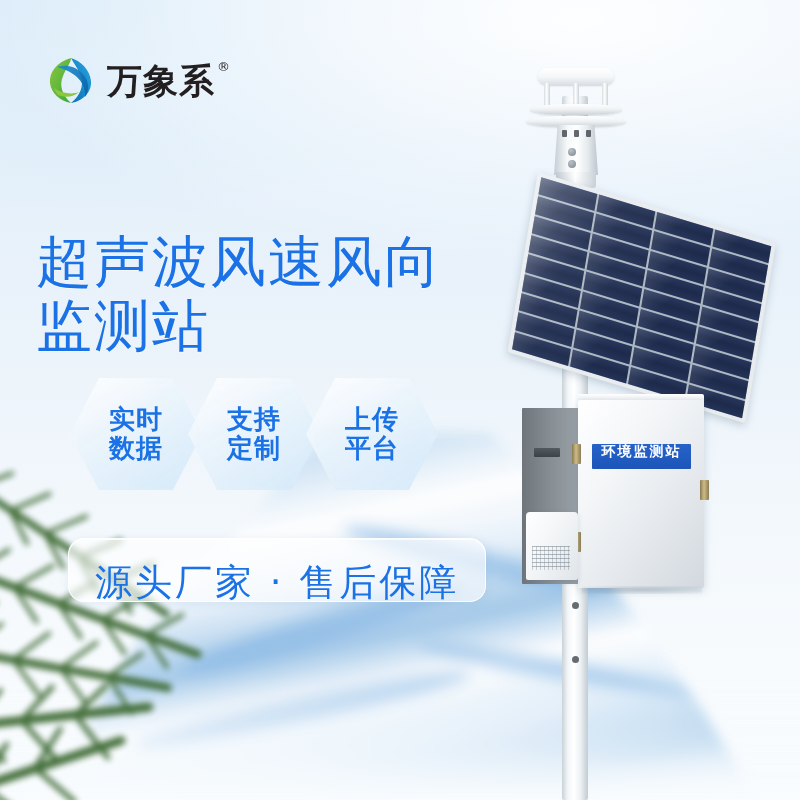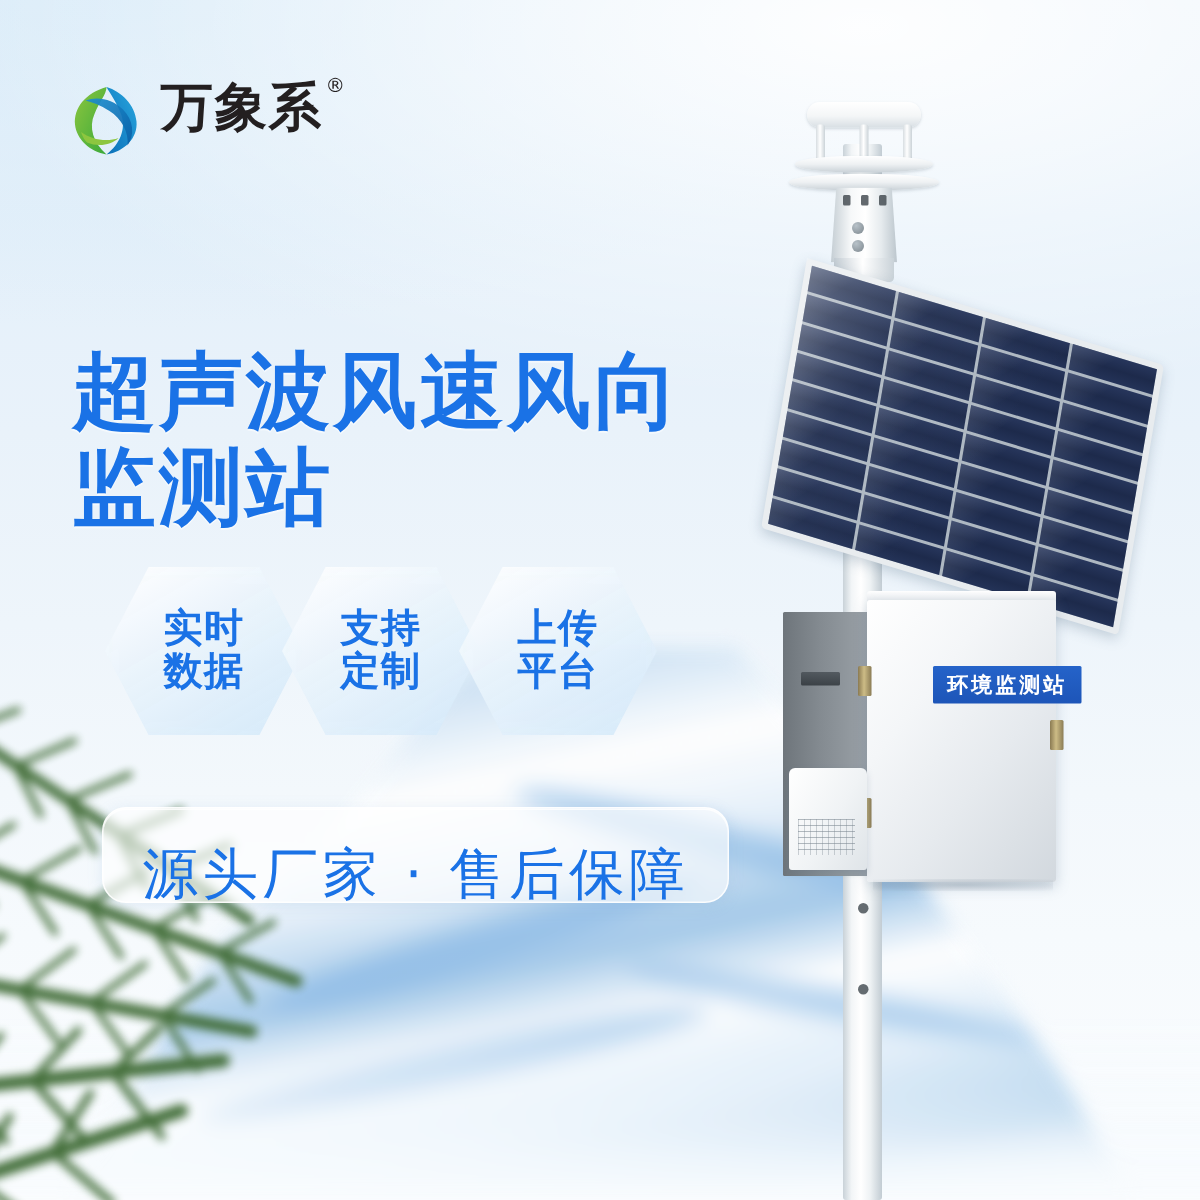--- a/index.html
+++ b/index.html
@@ -92,20 +92,21 @@
     opacity: 0.97;
   }
   .pine svg { width: 100%; height: 100%; display: block; }
 
   
   .logo {
     position: absolute;
     left: 45px;
     top: 55px;
     display: flex;
+    align-items: center;
     gap: 10px;
   }
   .logo-mark { width: 52px; height: 52px; flex: none; }
   .logo-mark svg { width: 100%; height: 100%; display: block; }
   .logo-text {
     position: relative;
     font-size: 35px;
     font-weight: 700;
     color: #231f20;
     letter-spacing: 1px;
@@ -117,25 +118,25 @@
     top: -4px;
     right: -16px;
     font-size: 13px;
     font-weight: 400;
     color: #231f20;
   }
 
   
   .headline {
     position: absolute;
-    left: 48px;
+    left: 36px;
     top: 192px;
     color: #1a72e6;
     font-size: 56px;
-    font-weight: 700;
+    font-weight: 400;
     line-height: 1.16;
     letter-spacing: 2px;
     font-family: "DejaVu Sans", "Liberation Sans", sans-serif;
     white-space: pre-line;
     text-shadow: 0 1px 0 rgba(255,255,255,0.5);
   }
 
   
   .badges {
     position: absolute;
@@ -354,23 +355,22 @@
   .cab-top {
     position: absolute; left: 66px; top: 2px;
     width: 126px; height: 10px;
     background: linear-gradient(180deg, #ffffff, #dfe4e9);
     border-radius: 2px 2px 0 0;
   }
   .cab-label {
     position: absolute; left: 80px; top: 52px;
     width: 99px; height: 25px;
     background: linear-gradient(180deg, #2563c9 0%, #1d55b8 100%);
-    display: flex; align-items: center; justify-content: center;
+    display: flex; align-items: flex-start; justify-content: center;
     border-radius: 1px;
-    margin-left: 30px;
   }
   .cab-label-text {
     color: #ffffff;
     font-size: 14px;
     font-weight: 700;
     letter-spacing: 2px;
     line-height: 1;
     font-family: "DejaVu Sans", "Liberation Sans", sans-serif;
   }
   .cab-vent {

